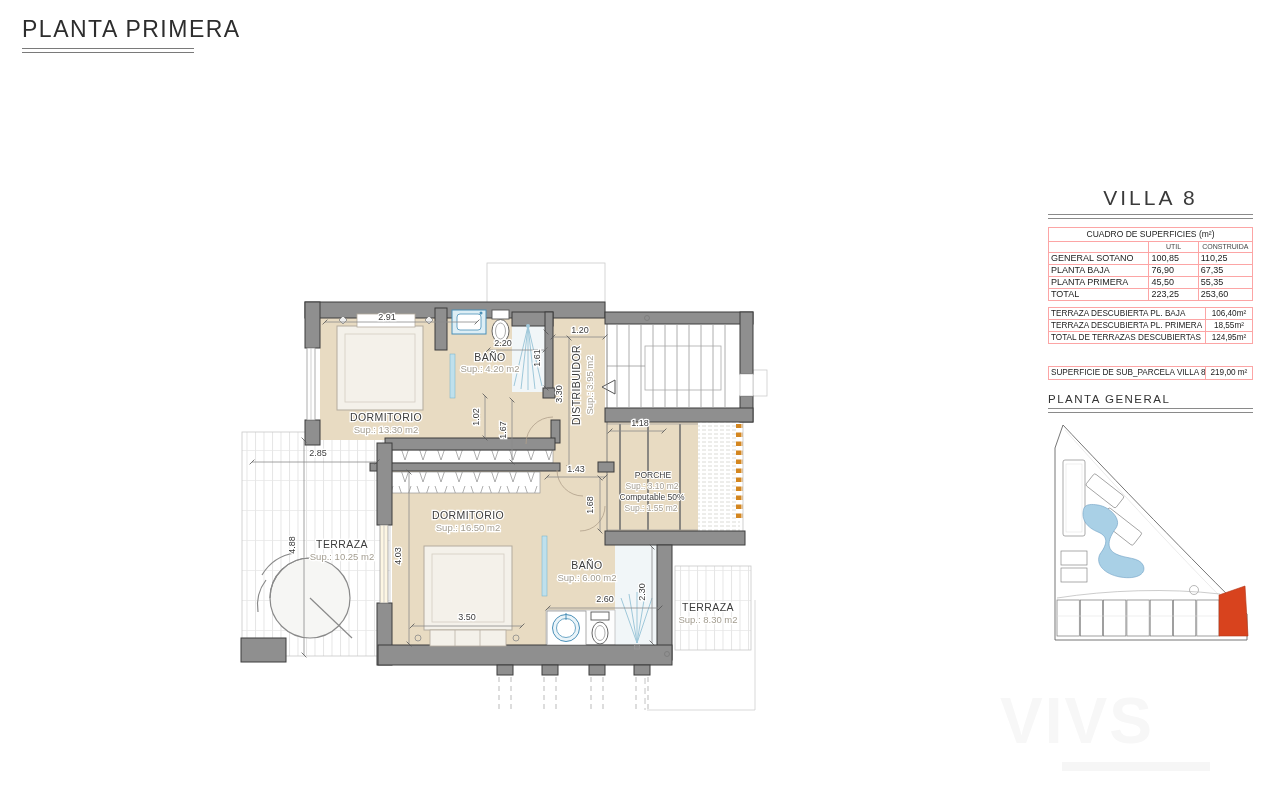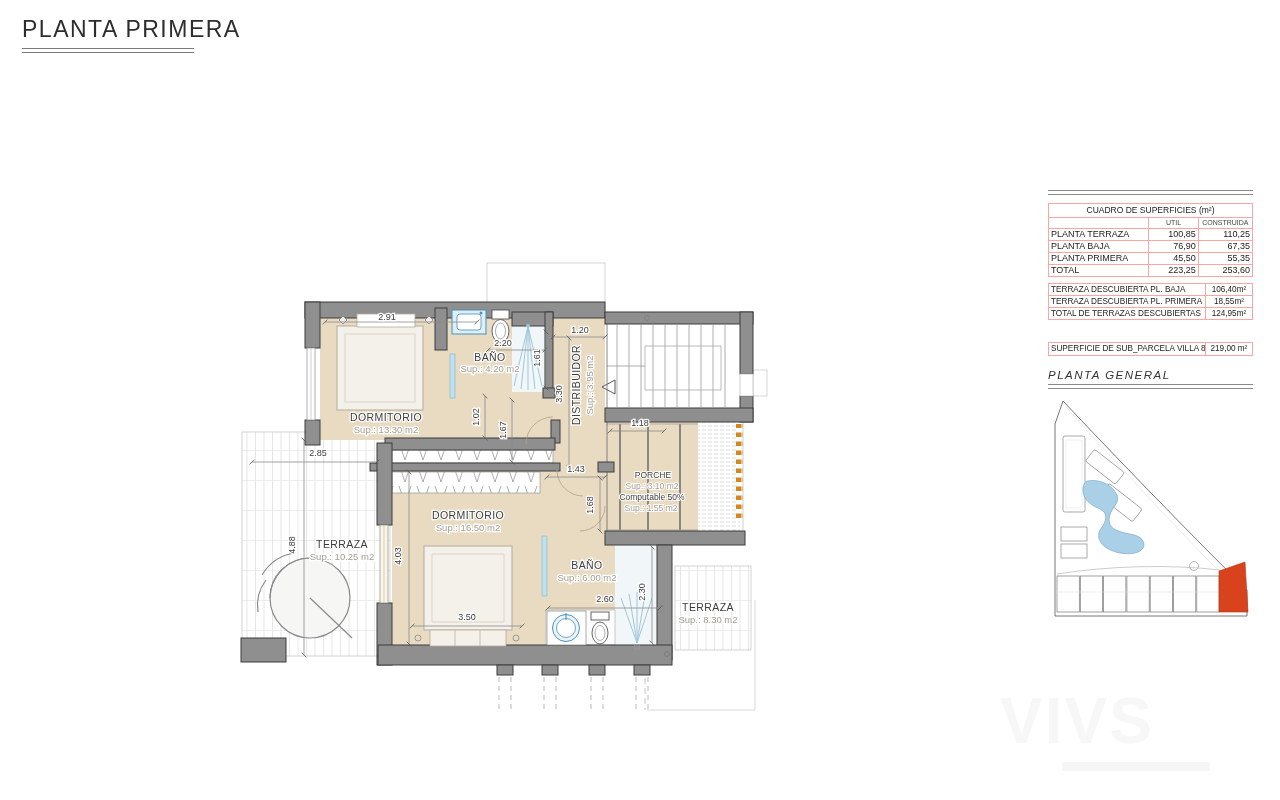--- a/index.html
+++ b/index.html
@@ -11,30 +11,30 @@
   
   .panel{position:absolute;left:1048px;top:186px;width:205px;}
   .villa-title{font-size:21px;letter-spacing:3px;color:#3a3a3a;text-align:center;}
   .double-rule{height:3px;border-top:1px solid #8a8a8a;border-bottom:1px solid #8a8a8a;margin:4px 0 8px 0;}
   table{border-collapse:collapse;width:205px;table-layout:fixed;}
   td,th{border:1px solid #fca5a5;padding:0 2px;line-height:1.15;overflow:hidden;white-space:nowrap;}
   .surf th{font-size:8.5px;font-weight:normal;text-align:center;height:13px;color:#222;}
   .surf .sub td{font-size:7px;color:#444;text-align:center;height:10px;}
   .surf td{font-size:9px;color:#222;height:11px;}
   .surf td.lbl{text-align:left;}
-  .surf td.num{text-align:right;}
+  .surf td.num{text-align:left;}
   .c-lbl{width:98px;} .c-u{width:48px;} .c-c{width:53px;}
   .terr{margin-top:6px;}
   .terr td{font-size:8.2px;color:#222;height:11px;}
   .terr td.val{text-align:center;}
   .t-lbl{width:153px;} .t-val{width:46px;}
   .parc{margin-top:22px;}
   .parc td{font-size:8.2px;color:#222;height:12px;}
   .parc td.val{text-align:center;}
-  .pg-title{margin-top:13px;font-size:11.5px;letter-spacing:1.5px;color:#333;font-style:italic;}
+  .pg-title{margin-top:13px;font-size:11.5px;letter-spacing:1.5px;color:#333;}
   .pg-rule{height:3px;border-top:1px solid #8a8a8a;border-bottom:1px solid #8a8a8a;margin:3px 0 5px 0;}
   
   .room{font-size:10.5px;letter-spacing:.4px;fill:#3c3c3c;text-anchor:middle;paint-order:stroke;stroke:#ffffff;stroke-width:2.5px;}
   .sup{font-size:9.5px;fill:#a39d90;text-anchor:middle;paint-order:stroke;stroke:#ffffff;stroke-width:2.5px;}
   .dim{font-size:9px;fill:#3c3c3c;text-anchor:middle;paint-order:stroke;stroke:#ffffff;stroke-width:2.5px;}
   .porchtxt{font-size:8.5px;fill:#3c3c3c;text-anchor:middle;paint-order:stroke;stroke:#ffffff;stroke-width:2px;}
   .porchsup{font-size:8.5px;fill:#a39d90;text-anchor:middle;paint-order:stroke;stroke:#ffffff;stroke-width:2px;}
   .wall{fill:#8f8f8f;stroke:#3d3d3d;stroke-width:1;}
   .dimline{stroke:#8a8a8a;stroke-width:.8;marker-start:url(#tick);marker-end:url(#tick);}
   .watermark{position:absolute;left:1000px;top:684px;color:#f7f7f7;font-size:64px;font-weight:bold;letter-spacing:2px;}
@@ -304,39 +304,40 @@
       <text class="room" x="708" y="611">TERRAZA</text>
       <text class="sup" x="708" y="623">Sup.: 8.30 m2</text>
       <text class="porchtxt" x="653" y="478">PORCHE</text>
       <text class="porchsup" x="652" y="489">Sup.: 3.10 m2</text>
       <text class="porchtxt" x="652" y="500">Computable 50%</text>
       <text class="porchsup" x="651" y="511">Sup.: 1.55 m2</text>
     </g>
   </svg>
 
   <div class="panel">
+    <div class="villa-title">VILLA 8</div>
     <div class="double-rule"></div>
 
     <table class="surf">
       <colgroup>
           <col class="c-lbl">
           <col class="c-u">
           <col class="c-c">
         </colgroup>
       <tbody>
           <tr>
             <th colspan="3">CUADRO DE SUPERFICIES (m²)</th>
           </tr>
       <tr class="sub">
         <td></td>
         <td>UTIL</td>
         <td>CONSTRUIDA</td>
       </tr>
       <tr>
-        <td class="lbl">PLANTA TERRAZA</td>
+        <td class="lbl">GENERAL SOTANO</td>
         <td class="num">100,85</td>
         <td class="num">110,25</td>
       </tr>
       <tr>
         <td class="lbl">PLANTA BAJA</td>
         <td class="num">76,90</td>
         <td class="num">67,35</td>
       </tr>
       <tr>
         <td class="lbl">PLANTA PRIMERA</td>

